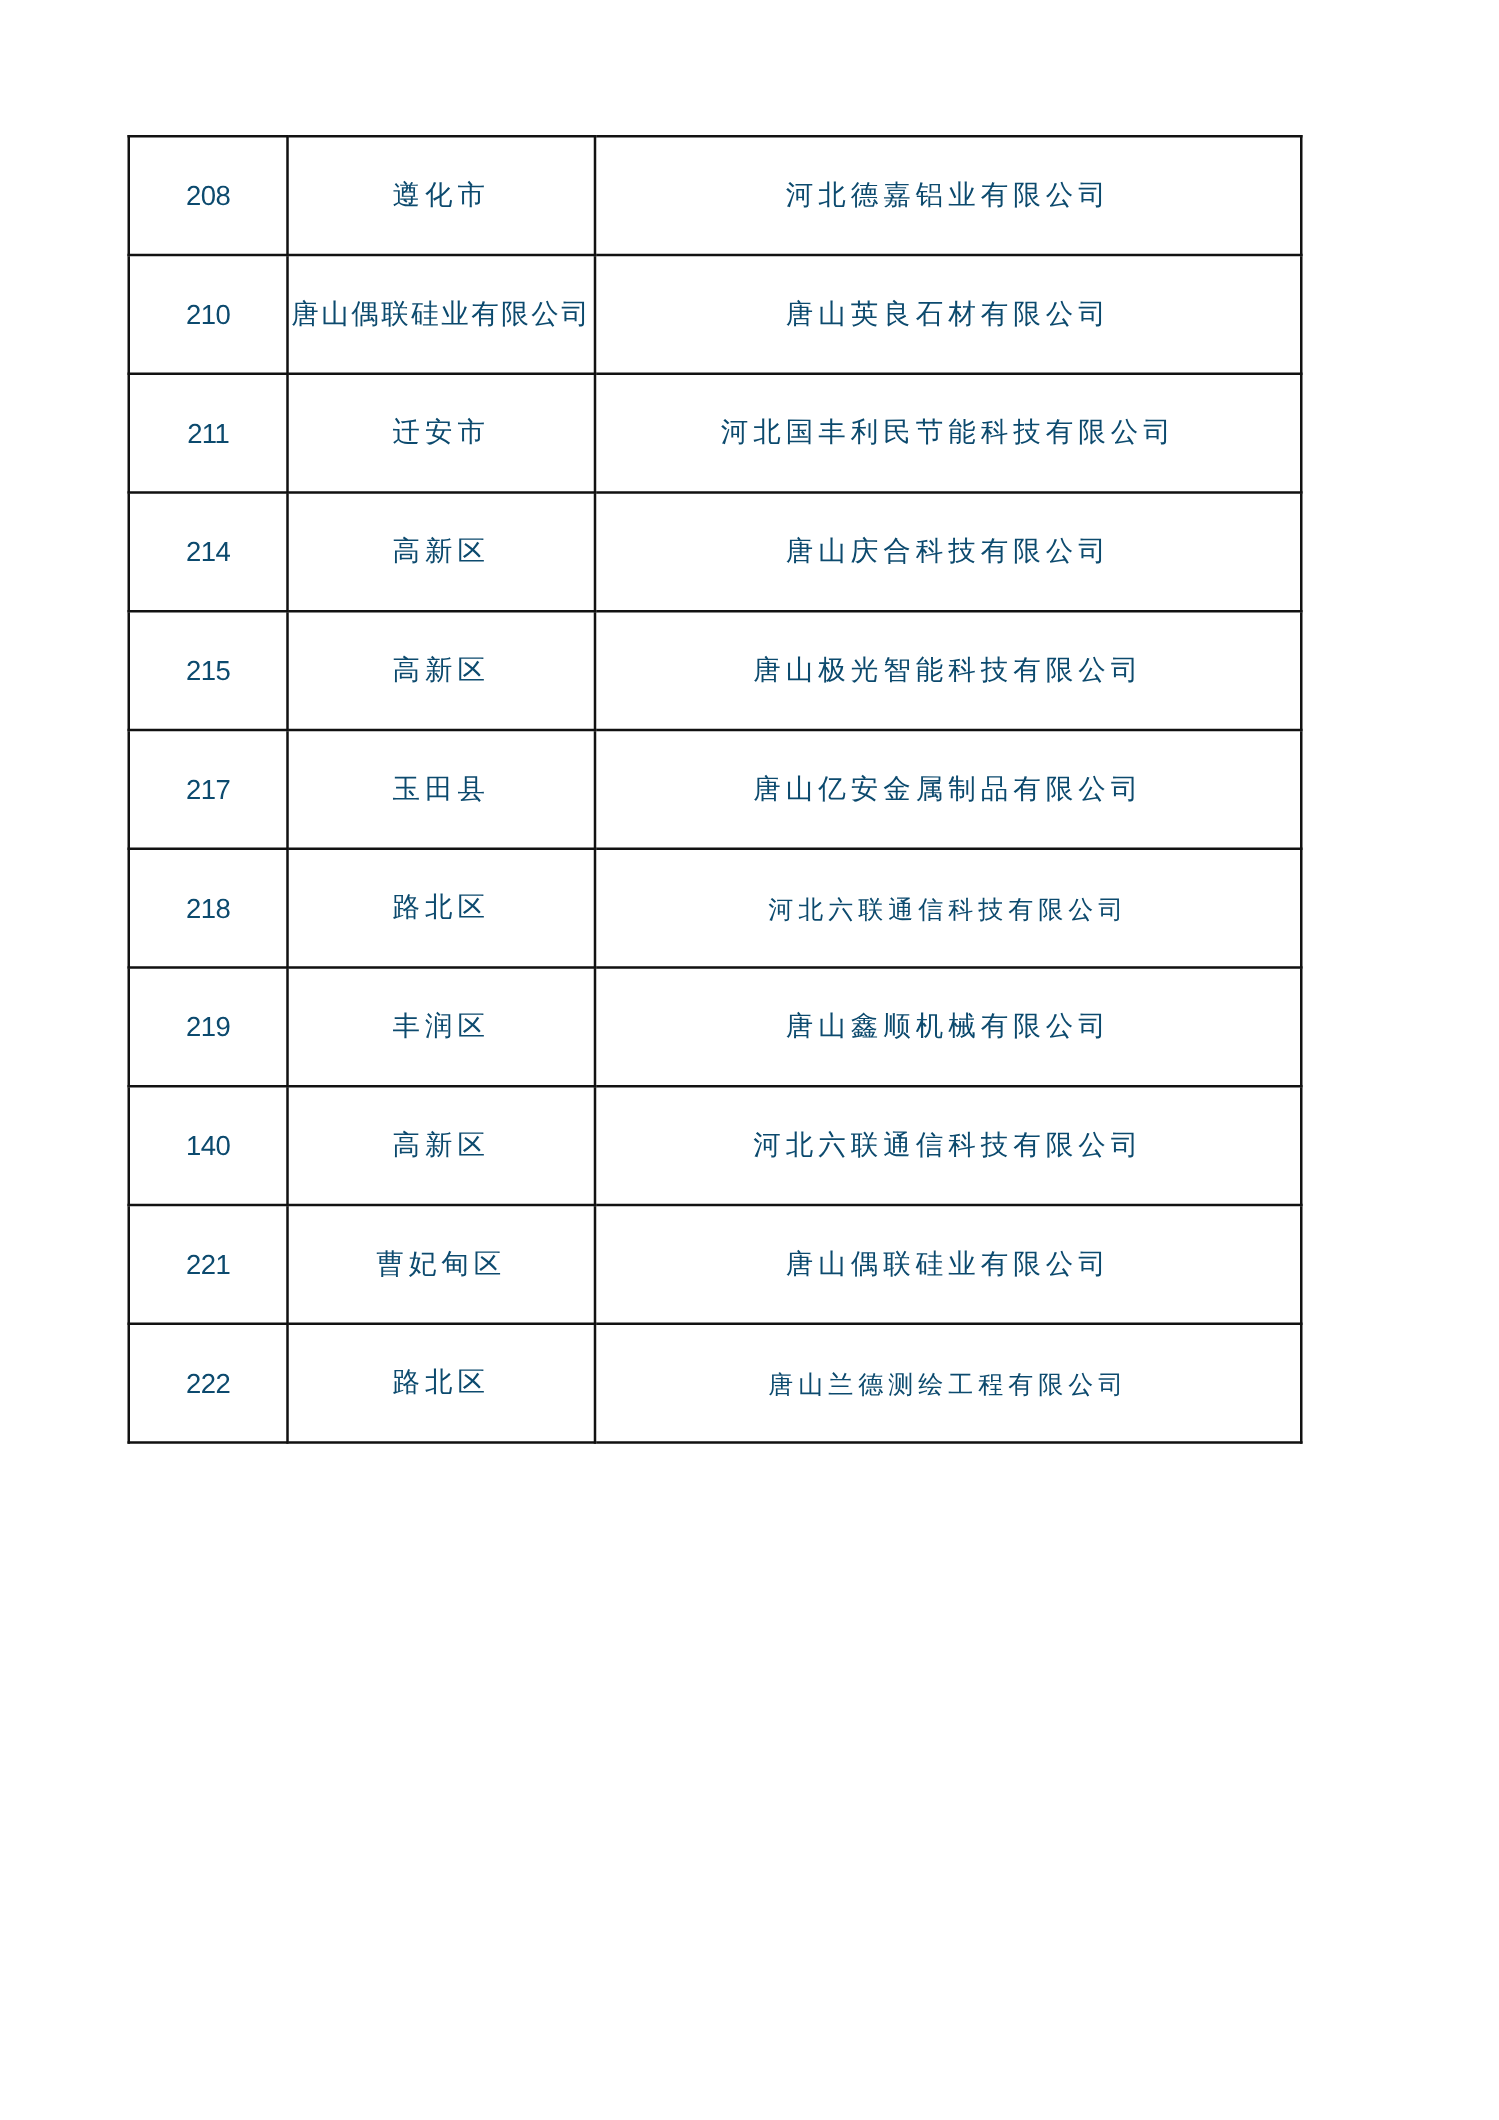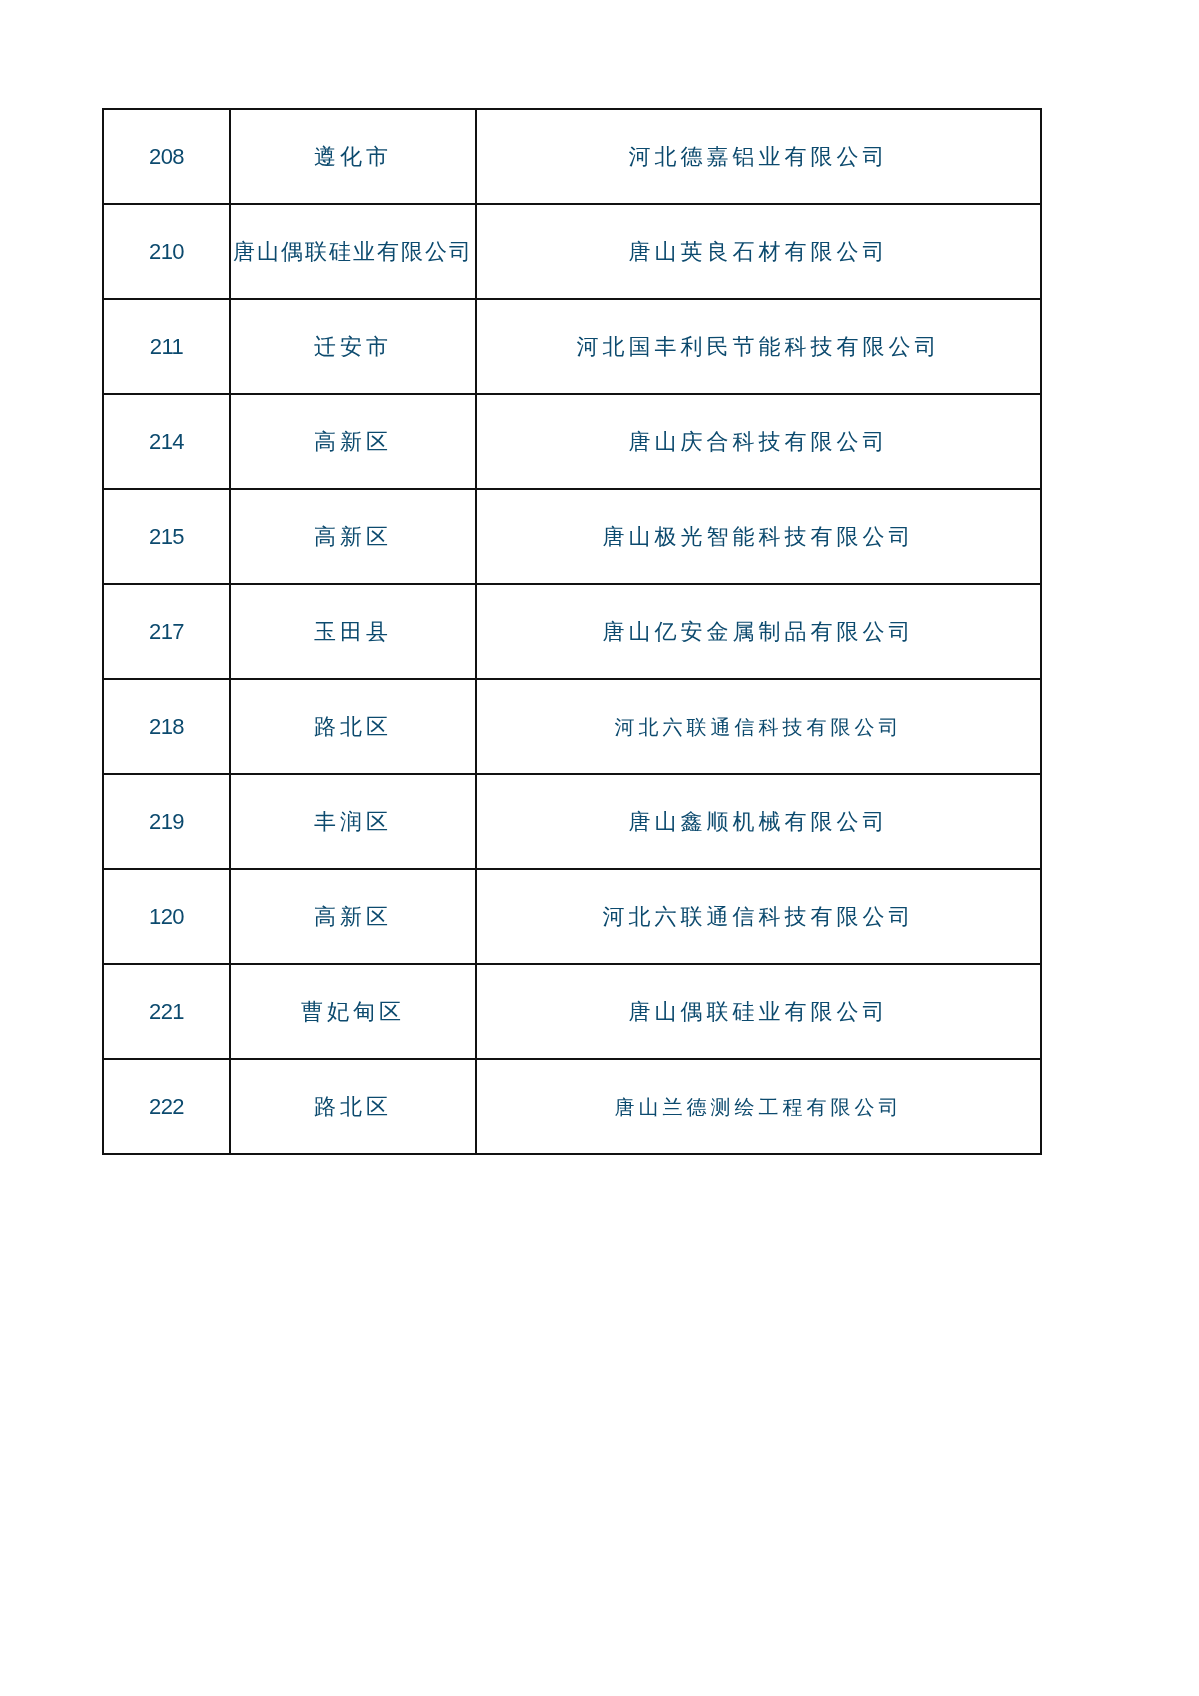--- a/index.html
+++ b/index.html
@@ -99,21 +99,21 @@
         <td class="no">218</td>
         <td class="area">路北区</td>
         <td class="company" style="font-size:20px;">河北六联通信科技有限公司</td>
       </tr>
       <tr>
         <td class="no">219</td>
         <td class="area">丰润区</td>
         <td class="company">唐山鑫顺机械有限公司</td>
       </tr>
       <tr>
-        <td class="no">120</td>
+        <td class="no">140</td>
         <td class="area">高新区</td>
         <td class="company">河北六联通信科技有限公司</td>
       </tr>
       <tr>
         <td class="no">221</td>
         <td class="area">曹妃甸区</td>
         <td class="company">唐山偶联硅业有限公司</td>
       </tr>
       <tr>
         <td class="no">222</td>

